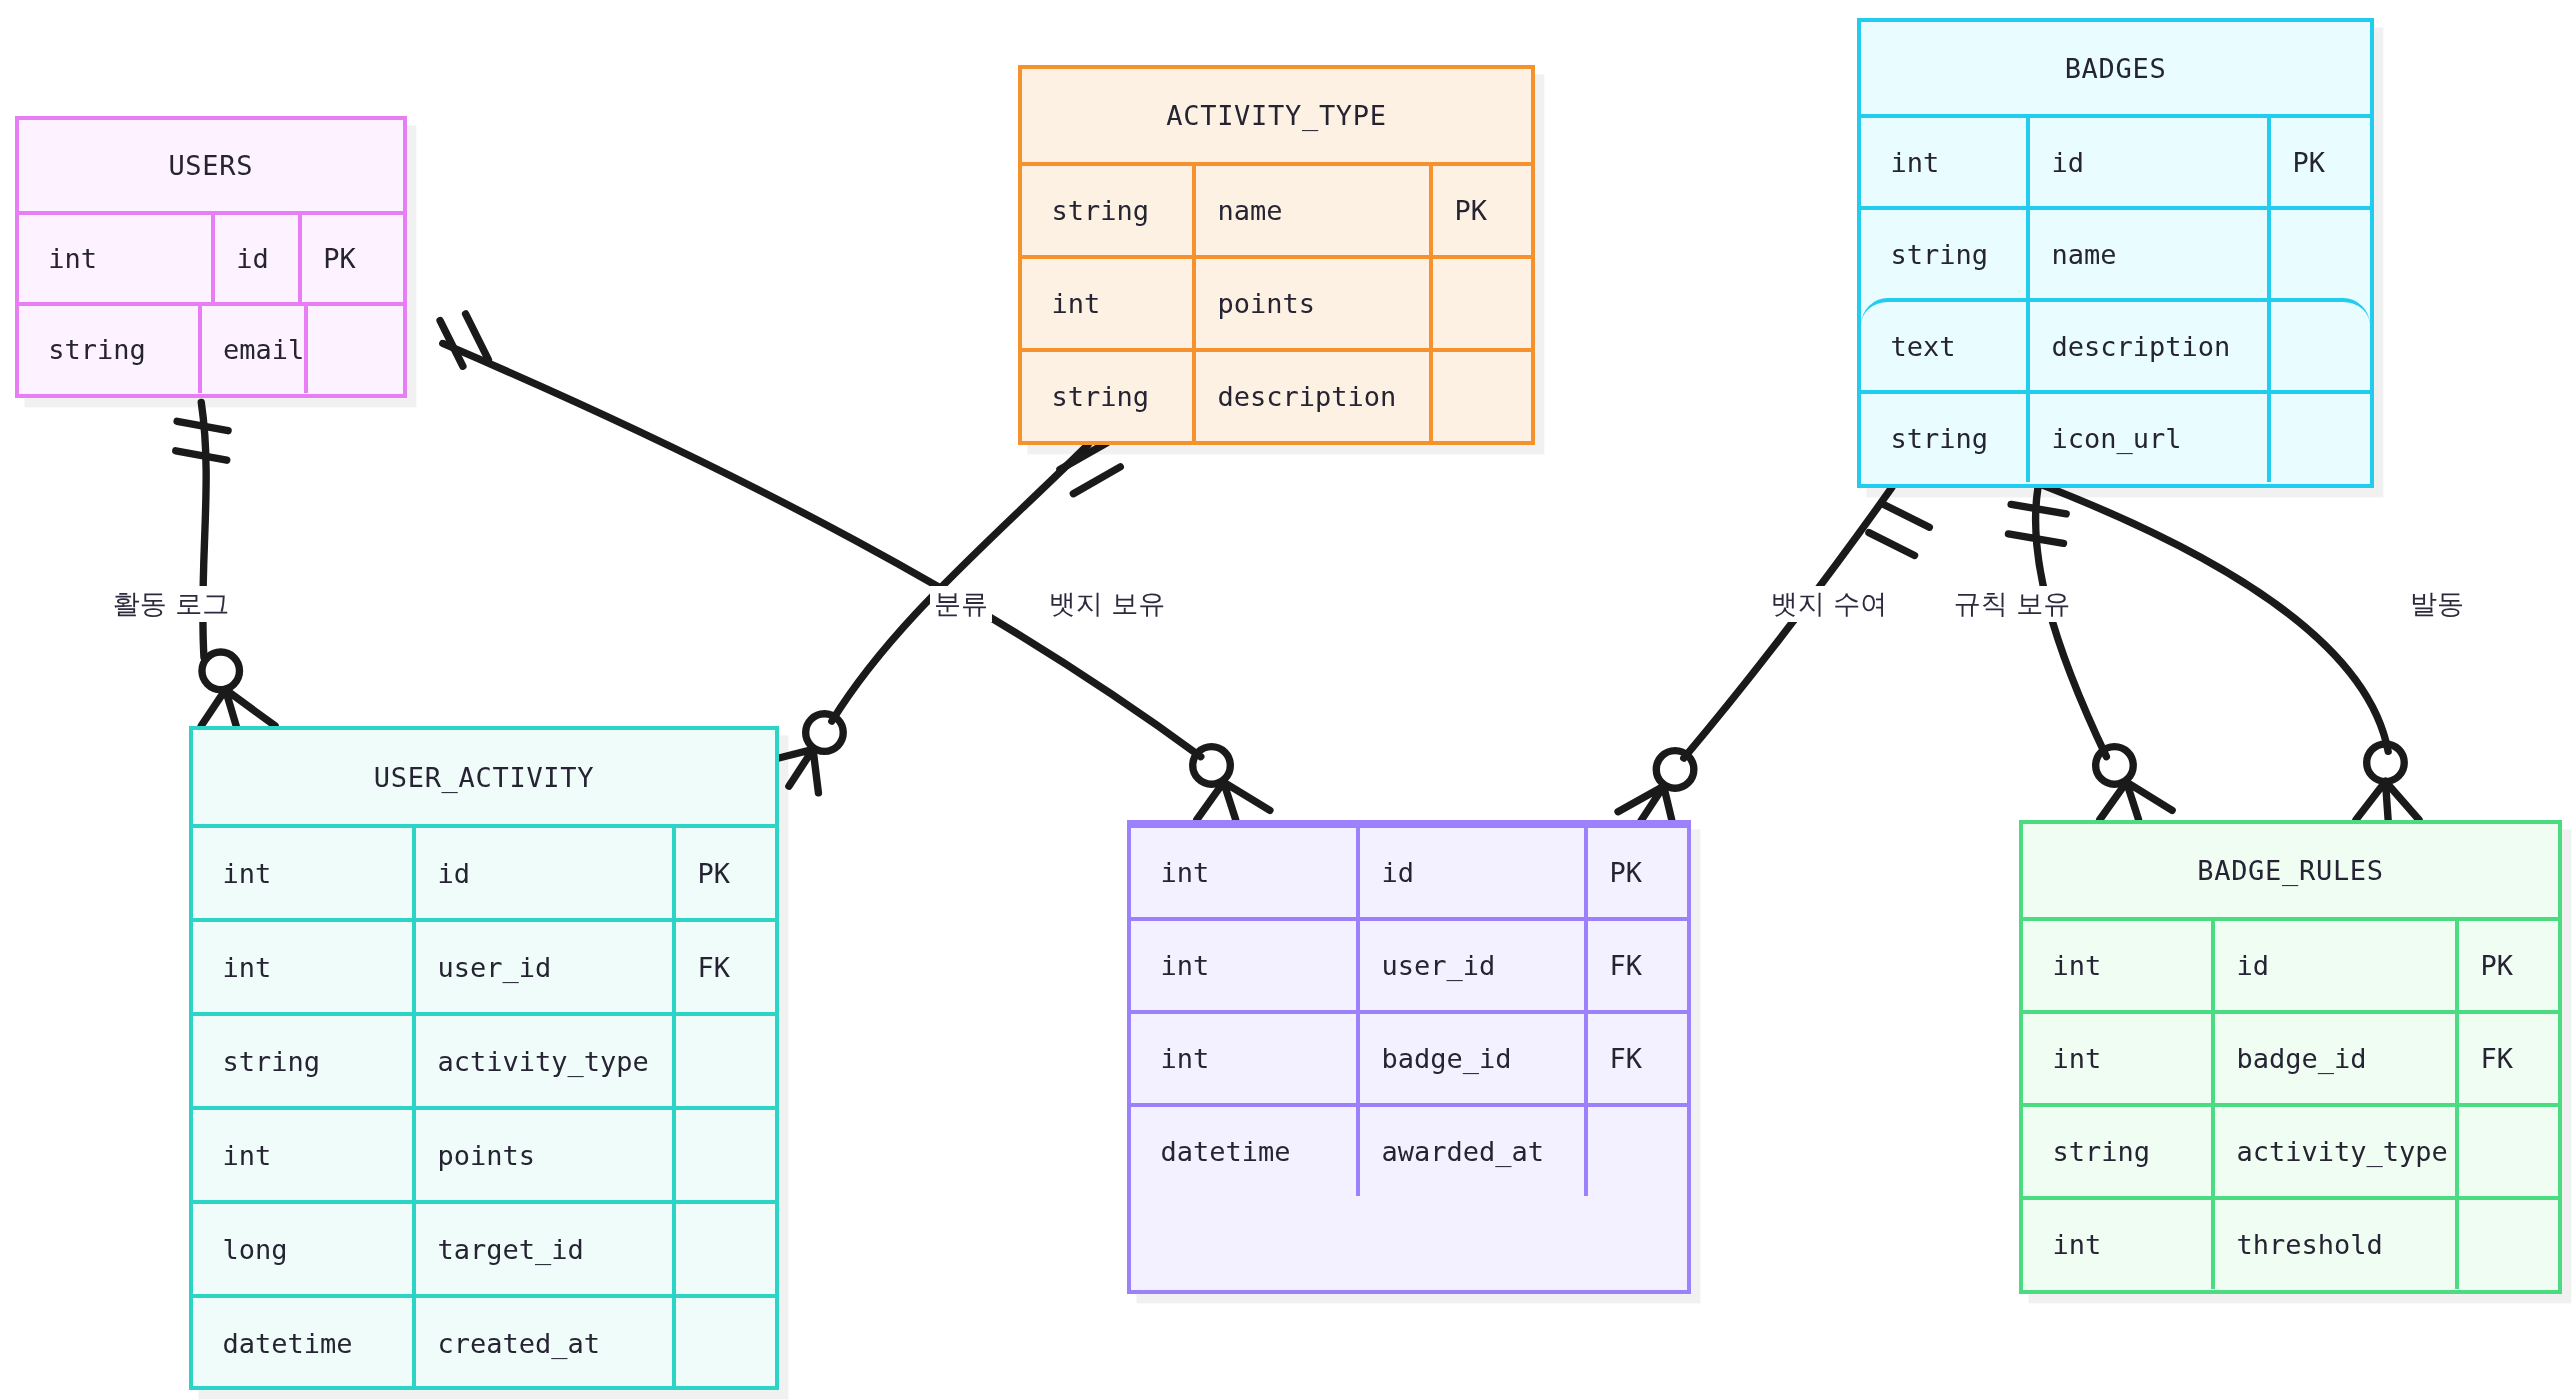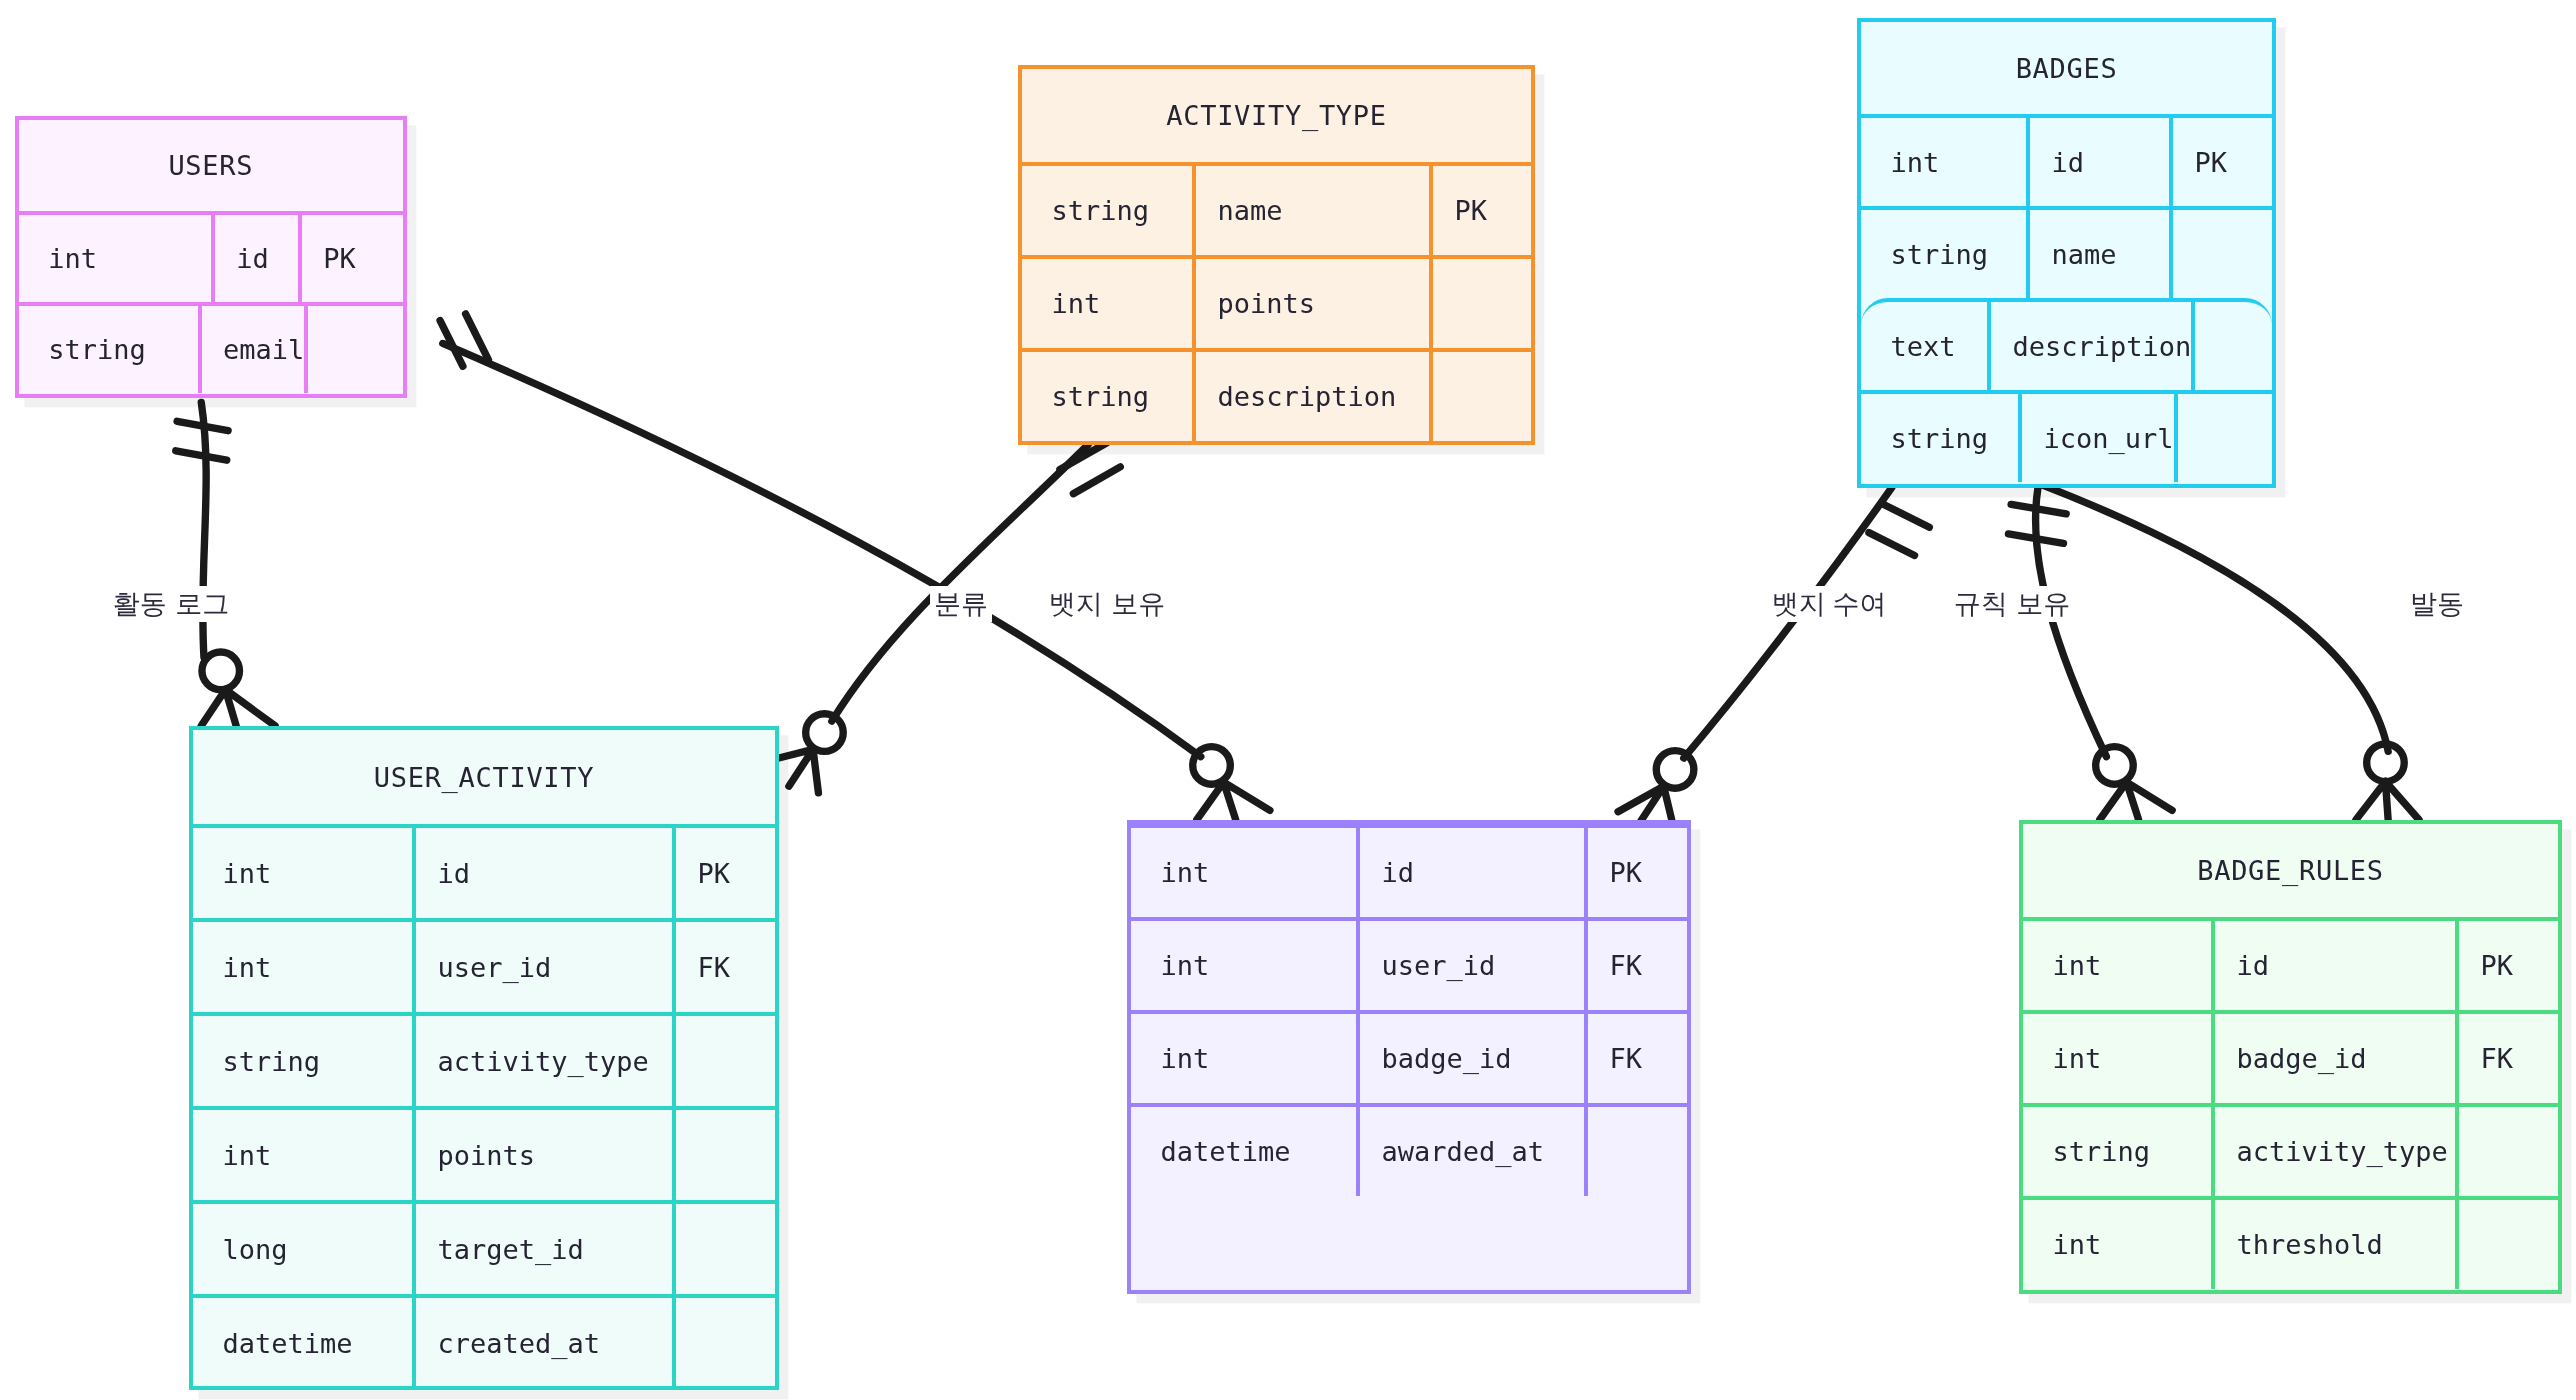--- a/index.html
+++ b/index.html
@@ -87,21 +87,21 @@
           <div class="attr-cell attr-type" style="width: 166px; border-right-color: rgb(245, 146, 46);">int</div>
           <div class="attr-cell attr-name" style="border-right-color: rgb(245, 146, 46);">points</div>
           <div class="attr-cell attr-key" style="width: 98px;"></div>
         </div>
         <div class="attr-row" style="height: 93px; border-top-color: rgb(245, 146, 46);">
           <div class="attr-cell attr-type" style="width: 166px; border-right-color: rgb(245, 146, 46);">string</div>
           <div class="attr-cell attr-name" style="border-right-color: rgb(245, 146, 46);">description</div>
           <div class="attr-cell attr-key" style="width: 98px;"></div>
         </div>
       </div>
-      <div class="entity" style="left: 1857px; top: 18px; width: 419px; height: 470px; border-color: rgb(34, 204, 239); background: rgb(233, 252, 255);">
+      <div class="entity" style="left: 1857px; top: 18px; width: 517px; height: 470px; border-color: rgb(34, 204, 239); background: rgb(233, 252, 255);">
         <div class="ent-title" style="height: 92px;">BADGES</div>
         <div class="attr-row" style="height: 92px; border-top-color: rgb(34, 204, 239);">
           <div class="attr-cell attr-type" style="width: 161px; border-right-color: rgb(34, 204, 239);">int</div>
           <div class="attr-cell attr-name" style="border-right-color: rgb(34, 204, 239);">id</div>
           <div class="attr-cell attr-key" style="width: 99px;">PK</div>
         </div>
         <div class="attr-row" style="height: 92px; border-top-color: rgb(34, 204, 239);">
           <div class="attr-cell attr-type" style="width: 161px; border-right-color: rgb(34, 204, 239);">string</div>
           <div class="attr-cell attr-name" style="border-right-color: rgb(34, 204, 239);">name</div>
           <div class="attr-cell attr-key" style="width: 99px;"></div>
@@ -193,18 +193,18 @@
           <div class="attr-cell attr-type" style="width: 184px; border-right-color: rgb(75, 220, 130);">int</div>
           <div class="attr-cell attr-name" style="border-right-color: rgb(75, 220, 130);">threshold</div>
           <div class="attr-cell attr-key" style="width: 99px;"></div>
         </div>
       </div>
     </div>
   <div id="labels">
       <div class="rel-label" style="left: 171px; top: 604px;">활동 로그</div>
       <div class="rel-label" style="left: 961px; top: 604px;">분류</div>
       <div class="rel-label" style="left: 1107px; top: 604px;">뱃지 보유</div>
-      <div class="rel-label" style="left: 1829px; top: 604px; font-family: Liberation Serif, serif;">뱃지 수여</div>
+      <div class="rel-label" style="left: 1829px; top: 604px;">뱃지 수여</div>
       <div class="rel-label" style="left: 2012px; top: 604px;">규칙 보유</div>
       <div class="rel-label" style="left: 2437px; top: 604px;">발동</div>
     </div>
 </div>
 
 
 </body></html>

